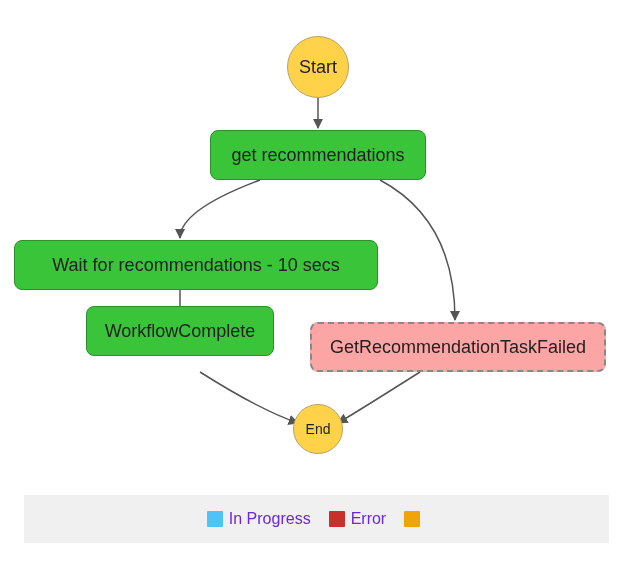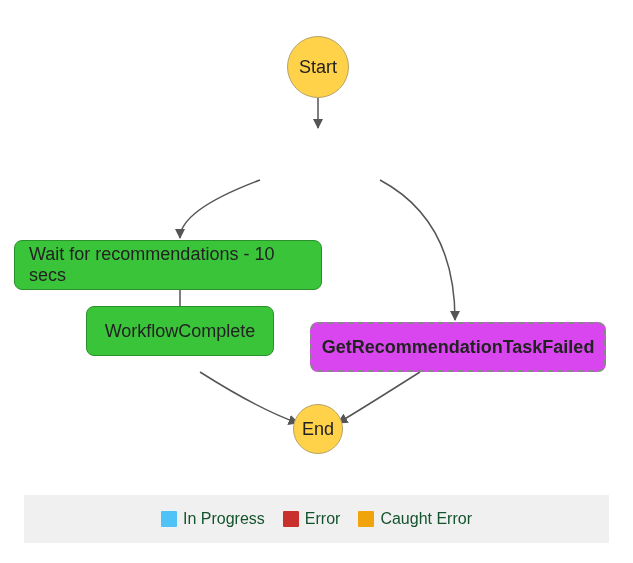--- a/index.html
+++ b/index.html
@@ -15,56 +15,56 @@
     width: 633px;
     height: 563px;
   }
   .node {
     position: absolute;
     display: flex;
     align-items: center;
     justify-content: center;
     font-size: 18px;
     color: #222;
-    text-align: left;
+    text-align: center;
     padding: 0 14px;
   }
   .circle {
     border-radius: 50%;
     background: #ffd24a;
     border: 1px solid #b6a36a;
     font-weight: 500;
   }
   .box-green {
     background: #3ac43a;
     border: 1px solid #2a902a;
     border-radius: 8px;
     font-weight: 400;
     height: 50px;
   }
   .box-dashed {
-    background: #d946ef;
+    background: #fca5a5;
     border: 2px dashed #888;
     border-radius: 8px;
     height: 50px;
-    font-weight: 700;
+    font-weight: 400;
   }
   .legend {
     position: absolute;
     left: 24px;
     right: 24px;
     bottom: 20px;
     background: #f0f0f0;
     height: 48px;
     display: flex;
     align-items: center;
     justify-content: center;
     gap: 18px;
     font-size: 16px;
-    color: #14532d;
+    color: #6d28d9;
   }
   .swatch {
     display: inline-block;
     width: 16px;
     height: 16px;
     margin-right: 6px;
     vertical-align: -2px;
     border-radius: 1px;
   }
   .legend-item { display: inline-flex; align-items: center; }
@@ -97,45 +97,47 @@
 
     <path d="M 200 372 Q 260 410 298 423" fill="none" stroke="#555" stroke-width="1.5" marker-end="url(#arrow)"></path>
 
     <path d="M 420 372 Q 360 410 338 423" fill="none" stroke="#555" stroke-width="1.5" marker-end="url(#arrow)"></path>
   </svg>
 
   <div class="node circle" style="left:287px; top:36px; width:62px; height:62px;">
     <span>Start</span>
   </div>
 
+  <div class="node box-green" style="left:210px; top:130px; width:216px;">
+    <span>get recommendations</span>
+  </div>
 
-  <div class="node box-green" style="left:14px; top:240px; width:308px;">
+  <div class="node box-green" style="left:14px; top:240px; width:364px;">
     <span>Wait for recommendations - 10 secs</span>
   </div>
 
   <div class="node box-green" style="left:86px; top:306px; width:188px;">
     <span>WorkflowComplete</span>
   </div>
 
   <div class="node box-dashed" style="left:310px; top:322px; width:296px;">
     <span>GetRecommendationTaskFailed</span>
   </div>
 
-  <div class="node circle" style="left:293px; top:404px; width:50px; height:50px; font-size:18px;">
+  <div class="node circle" style="left:293px; top:404px; width:50px; height:50px; font-size:14px;">
     <span>End</span>
   </div>
 
   <div class="legend">
     <span class="legend-item">
       <span class="swatch" style="background:#4fc3f7"></span>
       <span>In Progress</span>
     </span>
     <span class="legend-item">
       <span class="swatch" style="background:#c9302c"></span>
       <span>Error</span>
     </span>
     <span class="legend-item">
       <span class="swatch" style="background:#f0a30a"></span>
-      <span>Caught Error</span>
     </span>
   </div>
 
 </div>
 
 </body></html>

